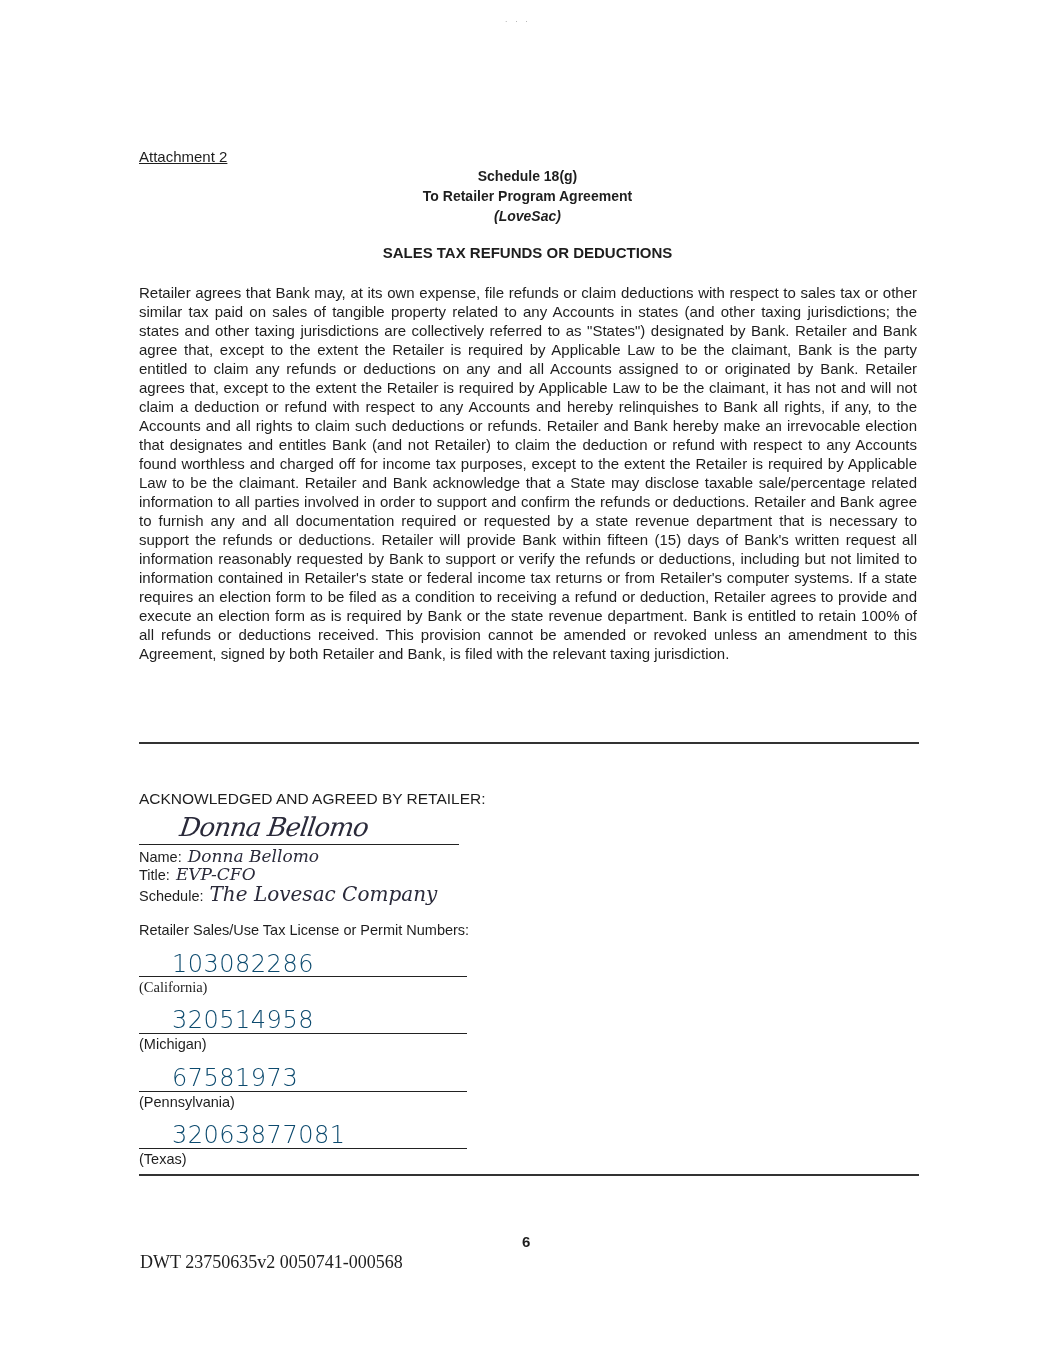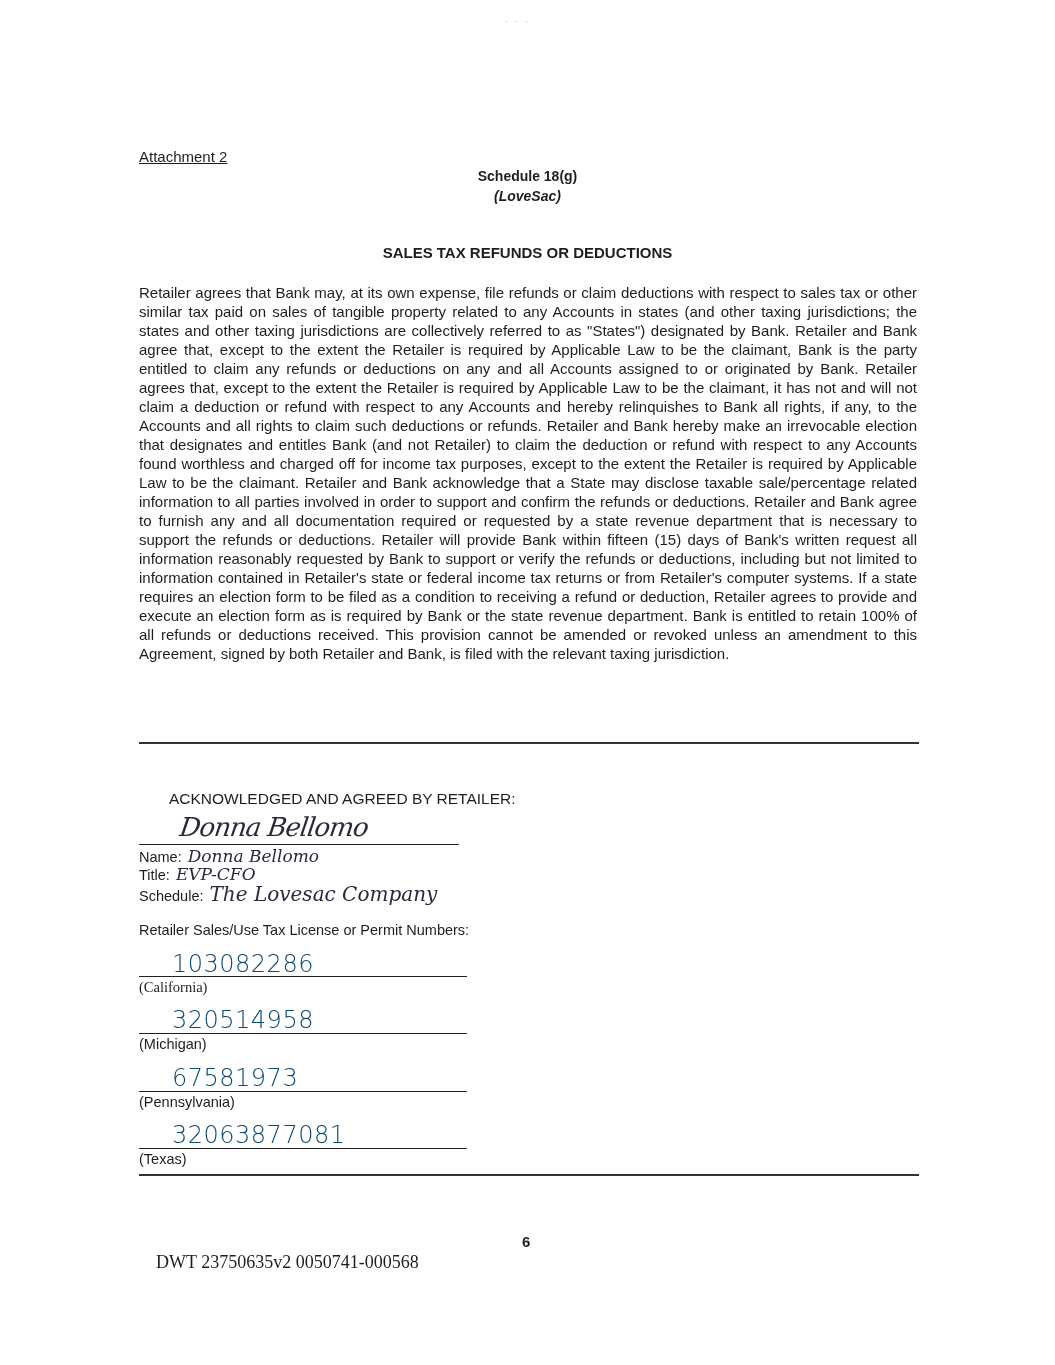--- a/index.html
+++ b/index.html
@@ -6,43 +6,44 @@
     body { width: 1055px; height: 1365px; position: relative; overflow: hidden; color: #1e1e1e; font-family: "Liberation Sans", sans-serif; }
     .abs { position: absolute; }
     .scan-mark { left: 505px; top: 18px; font-size: 7px; color: #9a9a9a; letter-spacing: 3px; }
     .attachment { left: 139px; top: 148px; font-size: 15px; text-decoration: underline; }
     .heading-block { left: 0; width: 1055px; top: 166px; text-align: center; font-size: 14px; font-weight: bold; line-height: 20px; }
     .heading-block .sub { font-style: italic; }
     .section-title { left: 0; width: 1055px; top: 244px; text-align: center; font-size: 15px; font-weight: bold; }
     .body-text { left: 139px; top: 283px; width: 778px; font-size: 15px; line-height: 19px; text-align: justify; text-align-last: left; }
     .rule { height: 2px; background: #333; }
     .rule1 { left: 139px; top: 742px; width: 780px; }
-    .ack { left: 139px; top: 790px; font-size: 15.5px; margin-left: 30px; }
+    .ack { left: 139px; top: 790px; font-size: 15.5px; }
     .sig-line { left: 139px; top: 844px; width: 320px; height: 1px; background: #222; }
     .signature { left: 180px; top: 812px; font-family: "DejaVu Serif", serif; font-style: italic; font-size: 26px; color: #2a2a3a; letter-spacing: -1px; transform: skewX(-8deg); }
     .field { left: 139px; font-size: 14.5px; }
     .hw { font-family: "DejaVu Serif", serif; font-style: italic; color: #2a2a3a; font-size: 17px; margin-left: 6px; }
     .retailer-hw { font-size: 20px; }
     .perm-label { left: 139px; top: 922px; font-size: 14.5px; }
     .permit-num { left: 172px; font-family: "DejaVu Sans", sans-serif; font-size: 24px; color: #0c4a6e; font-weight: 300; letter-spacing: 0.5px; }
     .permit-line { left: 139px; width: 328px; height: 1px; background: #222; }
     .permit-state { left: 139px; font-size: 14.5px; }
     .rule2 { left: 139px; top: 1174px; width: 780px; }
     .page-num { left: 522px; top: 1233px; font-size: 15px; font-weight: bold; }
-    .doc-id { left: 156px; top: 1252px; font-family: "Liberation Serif", serif; font-size: 18px; }
+    .doc-id { left: 140px; top: 1252px; font-family: "Liberation Serif", serif; font-size: 18px; }
   </style>
 </head>
 <body>
 
 <div class="abs scan-mark">· · ·</div>
 
 <div class="abs attachment">Attachment 2</div>
 
 <div class="abs heading-block">
   <div>Schedule 18(g)</div>
+  <div>To Retailer Program Agreement</div>
   <div class="sub">(LoveSac)</div>
 </div>
 
 <div class="abs section-title">SALES TAX REFUNDS OR DEDUCTIONS</div>
 
 <div class="abs body-text">Retailer agrees that Bank may, at its own expense, file refunds or claim deductions with respect to sales tax or other similar tax paid on sales of tangible property related to any Accounts in states (and other taxing jurisdictions; the states and other taxing jurisdictions are collectively referred to as "States") designated by Bank. Retailer and Bank agree that, except to the extent the Retailer is required by Applicable Law to be the claimant, Bank is the party entitled to claim any refunds or deductions on any and all Accounts assigned to or originated by Bank.  Retailer agrees that, except to the extent the Retailer is required by Applicable Law to be the claimant, it has not and will not claim a deduction or refund with respect to any Accounts and hereby relinquishes to Bank all rights, if any, to the Accounts and all rights to claim such deductions or refunds.  Retailer and Bank hereby make an irrevocable election that designates and entitles Bank (and not Retailer) to claim the deduction or refund with respect to any Accounts found worthless and charged off for income tax purposes, except to the extent the Retailer is required by Applicable Law to be the claimant. Retailer and Bank acknowledge that a State may disclose taxable sale/percentage related information to all parties involved in order to support and confirm the refunds or deductions.  Retailer and Bank agree to furnish any and all documentation required or requested by a state revenue department that is necessary to support the refunds or deductions.  Retailer will provide Bank within fifteen (15) days of Bank's written request all information reasonably requested by Bank to support or verify the refunds or deductions, including but not limited to information contained in Retailer's state or federal income tax returns or from Retailer's computer systems.  If a state requires an election form to be filed as a condition to receiving a refund or deduction, Retailer agrees to provide and execute an election form as is required by Bank or the state revenue department.  Bank is entitled to retain 100% of all refunds or deductions received.  This provision cannot be amended or revoked unless an amendment to this Agreement, signed by both Retailer and Bank, is filed with the relevant taxing jurisdiction.</div>
 
 <div class="abs rule rule1"></div>
 
 <div class="abs ack">ACKNOWLEDGED AND AGREED BY RETAILER:</div>

